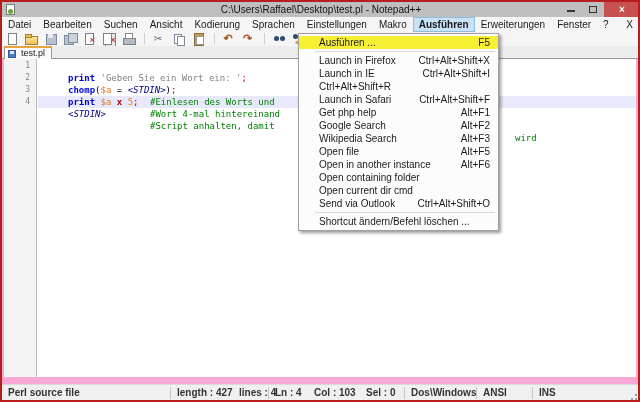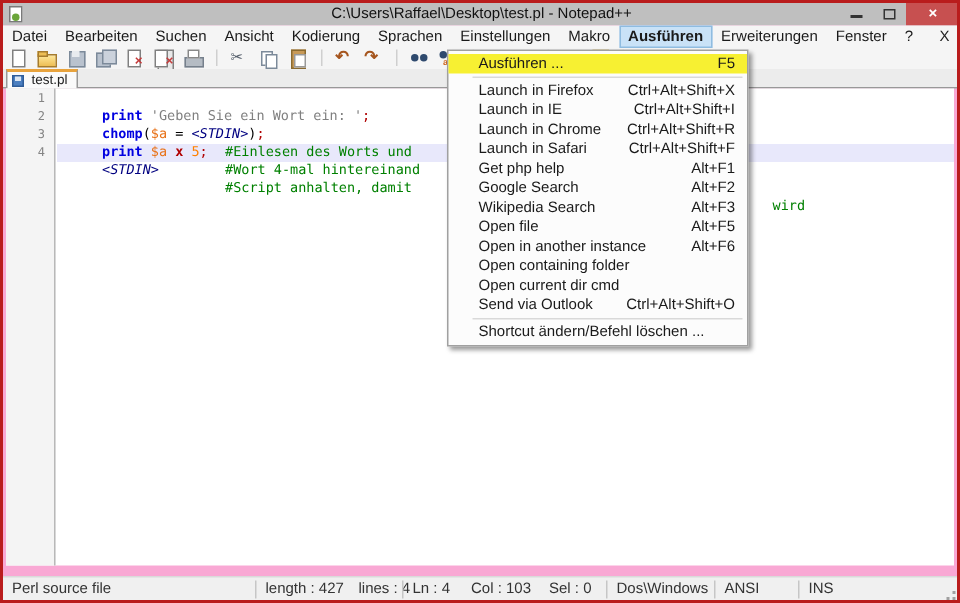--- a/index.html
+++ b/index.html
@@ -95,21 +95,21 @@
            border:1px solid #A0A0A0;box-shadow:2px 2px 3px rgba(0,0,0,0.40);
            padding:2px 0;font-size:10px;z-index:50;}
   .mrow{display:flex;height:13px;line-height:13px;align-items:center;
         padding:0 8px 0 20px;color:#1A1A1A;white-space:nowrap;}
   .mrow .lbl{flex:1 1 auto;}
   .mrow .sc{flex:0 0 auto;text-align:right;}
   .mrow.hl{background:#F7F032;}
   .msep{height:1px;background:#D9D9D9;margin:2px 3px 2px 16px;}
   
   .statusbar{position:absolute;left:0;top:382px;width:638px;height:16px;background:#F0F0F0;
-             border-top:1px solid #DADADA;font-size:10px;color:#333;}
+             border-top:1px solid #DADADA;font-size:10px;color:#333;font-weight:bold;}
   .ssep{position:absolute;top:2px;width:1px;height:12px;background:#C6C6C6;}
   .stext{position:absolute;top:0;height:16px;line-height:16px;white-space:nowrap;}
   .grip{position:absolute;right:3px;top:9px;width:2px;height:2px;background:#A0A0A0;
         box-shadow:-4px 4px 0 #A0A0A0,0 4px 0 #A0A0A0,-8px 0 0 transparent;}
 </style>
 </head>
 <body>
 
 <div class="win">
 
@@ -206,21 +206,20 @@
     <div class="msep"></div>
     <div class="mrow">
         <span class="lbl">Launch in Firefox</span>
         <span class="sc">Ctrl+Alt+Shift+X</span>
       </div>
     <div class="mrow">
         <span class="lbl">Launch in IE</span>
         <span class="sc">Ctrl+Alt+Shift+I</span>
       </div>
     <div class="mrow">
-        <span class="lbl">Launch in Chrome</span>
         <span class="sc">Ctrl+Alt+Shift+R</span>
       </div>
     <div class="mrow">
         <span class="lbl">Launch in Safari</span>
         <span class="sc">Ctrl+Alt+Shift+F</span>
       </div>
     <div class="mrow">
         <span class="lbl">Get php help</span>
         <span class="sc">Alt+F1</span>
       </div>

